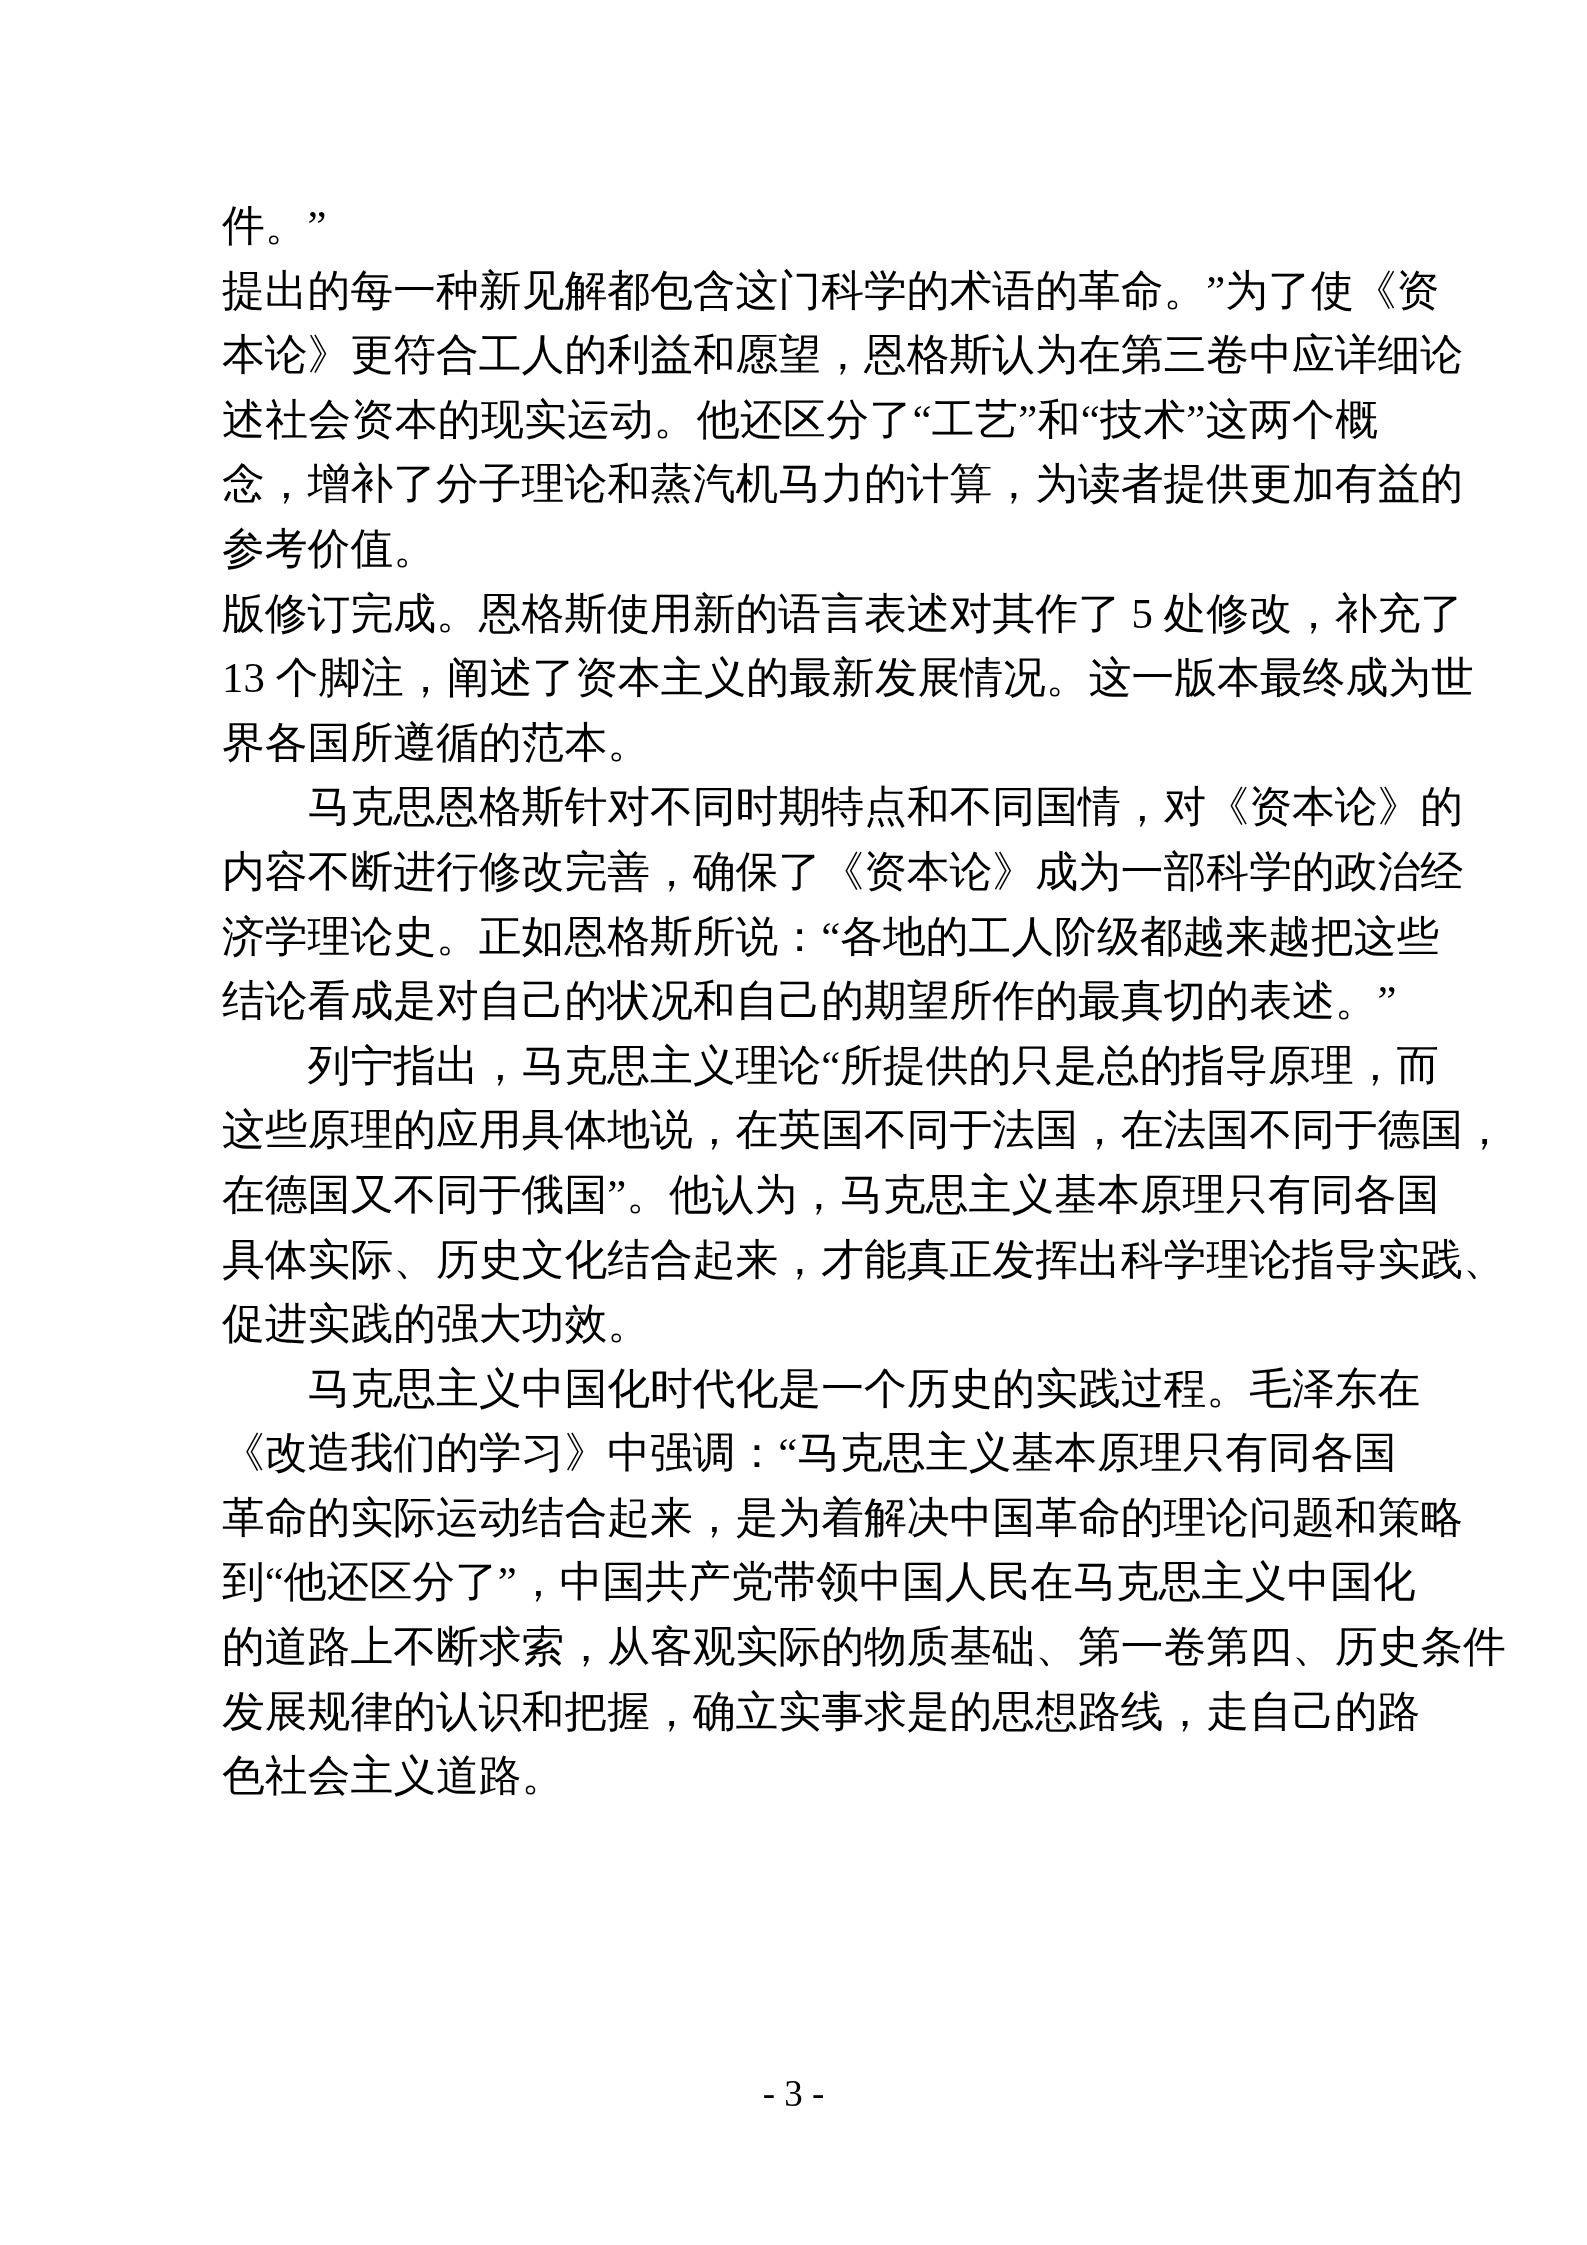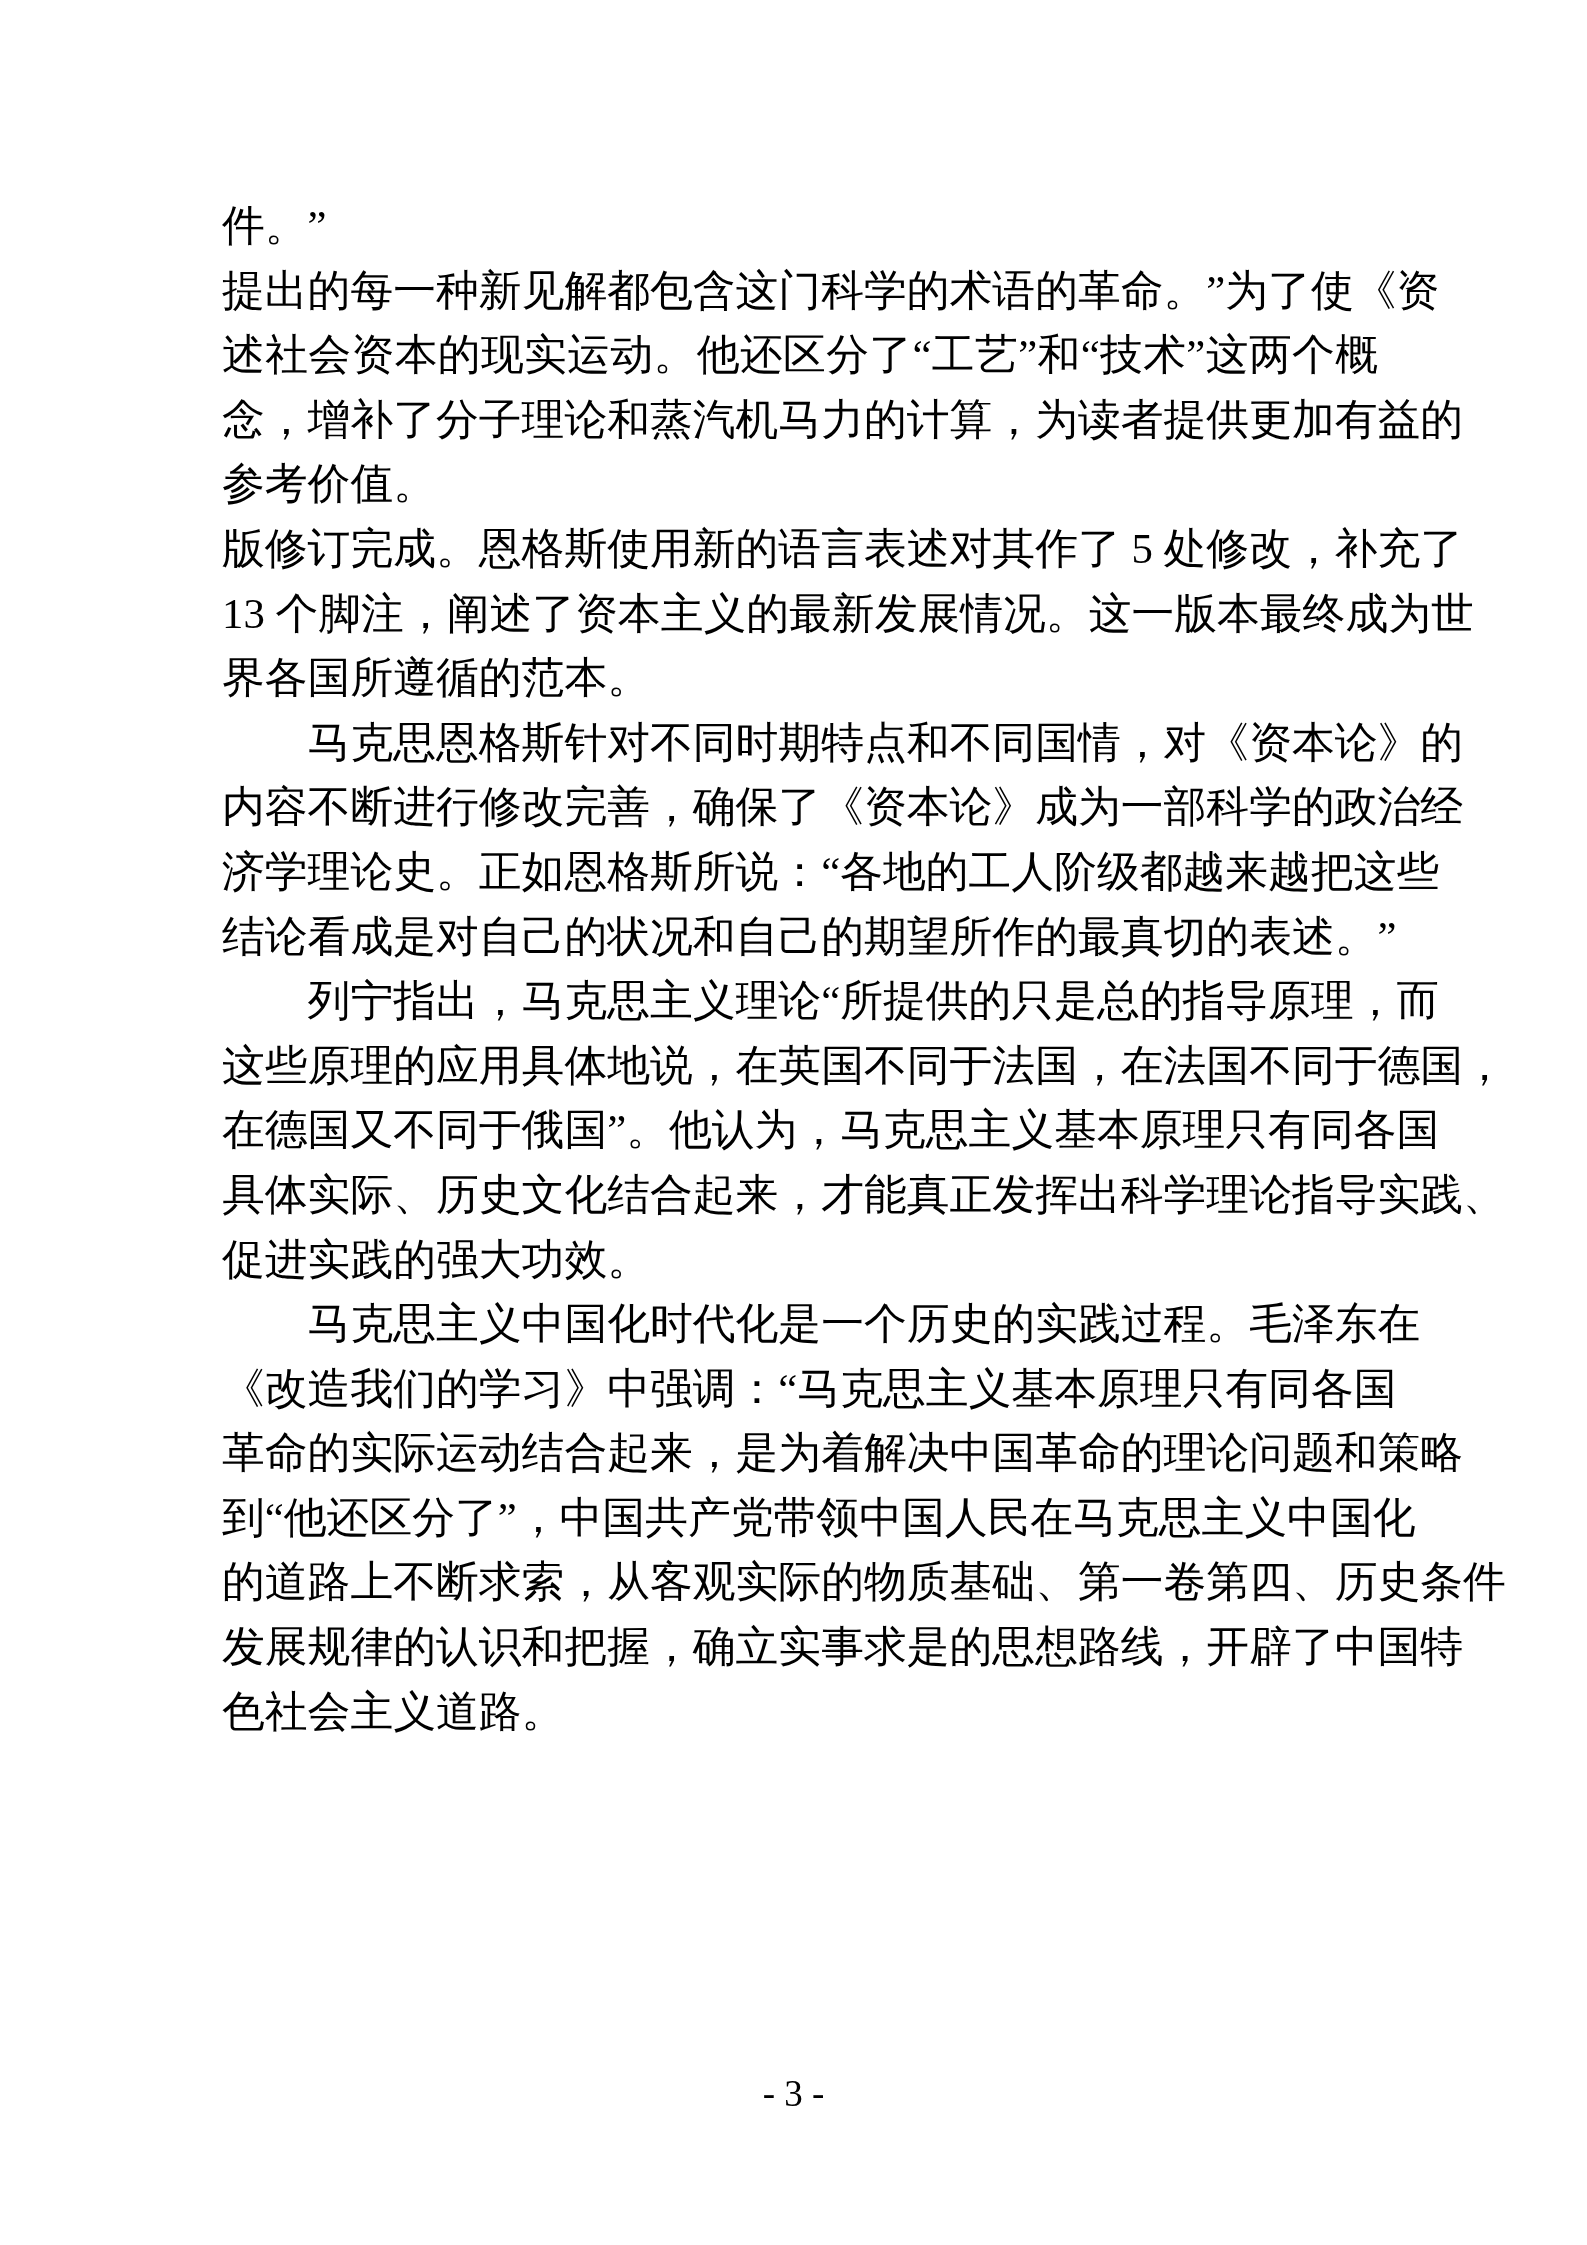--- a/index.html
+++ b/index.html
@@ -49,37 +49,38 @@
     color: #000000;
   }
 </style>
 </head>
 <body>
 
 <div class="page">
   <div class="doc-body">
       <div class="doc-line no-justify">件。”</div>
       <div class="doc-line">提出的每一种新见解都包含这门科学的术语的革命。”为了使《资</div>
+      <div class="doc-line">本论》更符合工人的利益和愿望，恩格斯认为在第三卷中应详细论</div>
       <div class="doc-line">述社会资本的现实运动。他还区分了“工艺”和“技术”这两个概</div>
       <div class="doc-line">念，增补了分子理论和蒸汽机马力的计算，为读者提供更加有益的</div>
       <div class="doc-line no-justify">参考价值。</div>
       <div class="doc-line">版修订完成。恩格斯使用新的语言表述对其作了 5 处修改，补充了</div>
       <div class="doc-line">13 个脚注，阐述了资本主义的最新发展情况。这一版本最终成为世</div>
       <div class="doc-line no-justify">界各国所遵循的范本。</div>
       <div class="doc-line indent">马克思恩格斯针对不同时期特点和不同国情，对《资本论》的</div>
       <div class="doc-line">内容不断进行修改完善，确保了《资本论》成为一部科学的政治经</div>
       <div class="doc-line">济学理论史。正如恩格斯所说：“各地的工人阶级都越来越把这些</div>
       <div class="doc-line no-justify">结论看成是对自己的状况和自己的期望所作的最真切的表述。”</div>
       <div class="doc-line indent">列宁指出，马克思主义理论“所提供的只是总的指导原理，而</div>
       <div class="doc-line">这些原理的应用具体地说，在英国不同于法国，在法国不同于德国，</div>
       <div class="doc-line">在德国又不同于俄国”。他认为，马克思主义基本原理只有同各国</div>
       <div class="doc-line">具体实际、历史文化结合起来，才能真正发挥出科学理论指导实践、</div>
       <div class="doc-line no-justify">促进实践的强大功效。</div>
       <div class="doc-line indent">马克思主义中国化时代化是一个历史的实践过程。毛泽东在</div>
       <div class="doc-line">《改造我们的学习》中强调：“马克思主义基本原理只有同各国</div>
       <div class="doc-line">革命的实际运动结合起来，是为着解决中国革命的理论问题和策略</div>
       <div class="doc-line">到“他还区分了”，中国共产党带领中国人民在马克思主义中国化</div>
       <div class="doc-line">的道路上不断求索，从客观实际的物质基础、第一卷第四、历史条件</div>
-      <div class="doc-line">发展规律的认识和把握，确立实事求是的思想路线，开辟了中国特</div>
+      <div class="doc-line">发展规律的认识和把握，确立实事求是的思想路线，走自己的路</div>
       <div class="doc-line no-justify">色社会主义道路。</div>
     </div>
   <div class="page-number">- 3 -</div>
 </div>
 
 </body></html>

